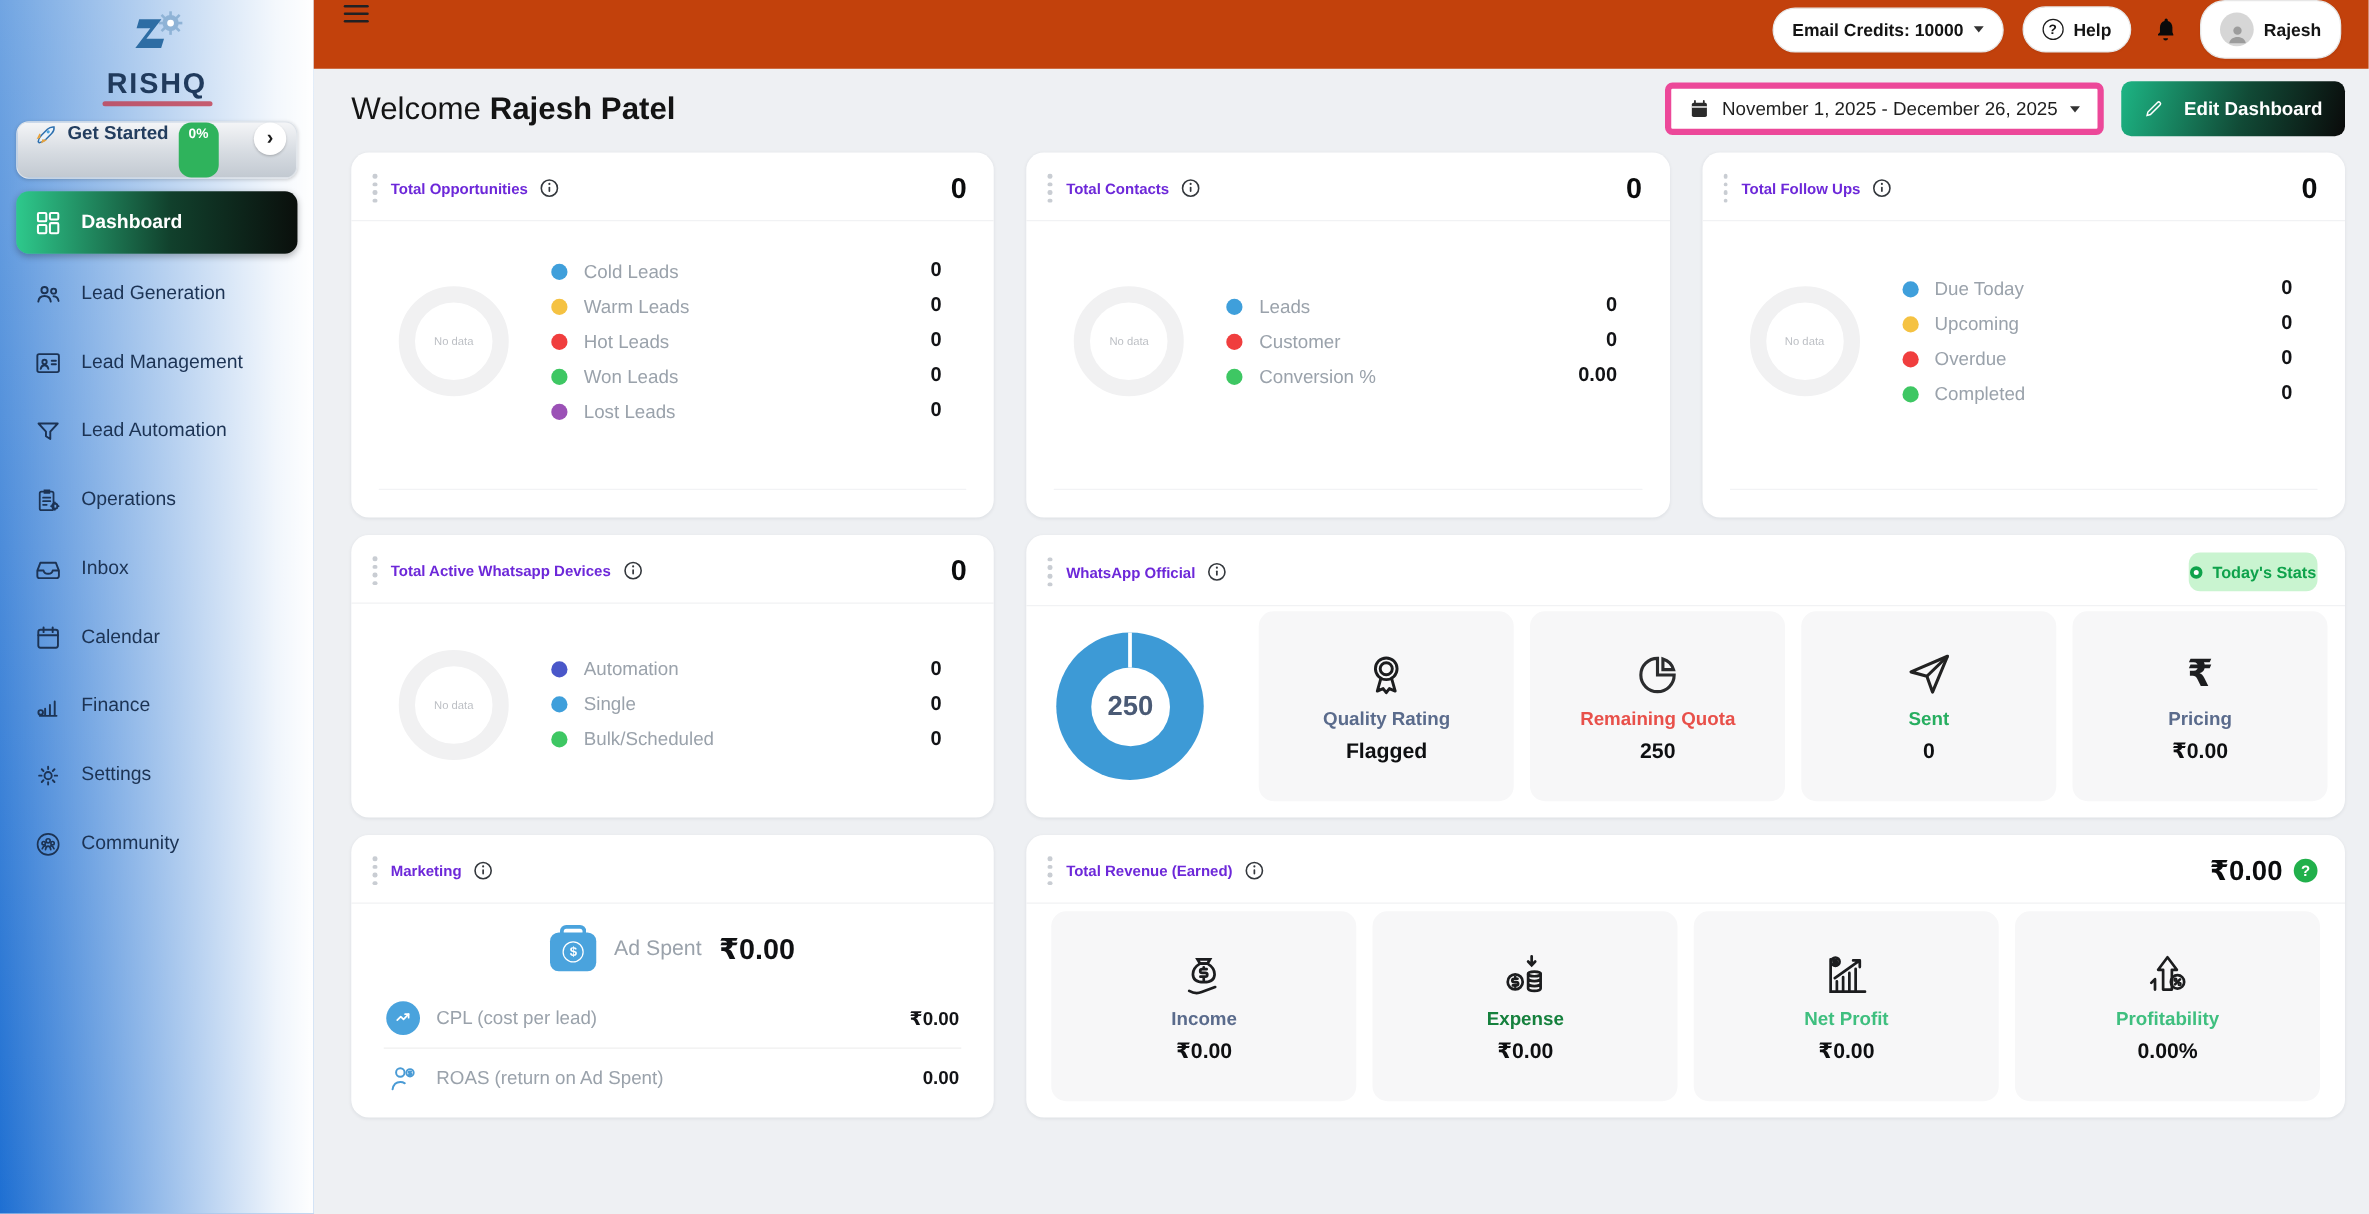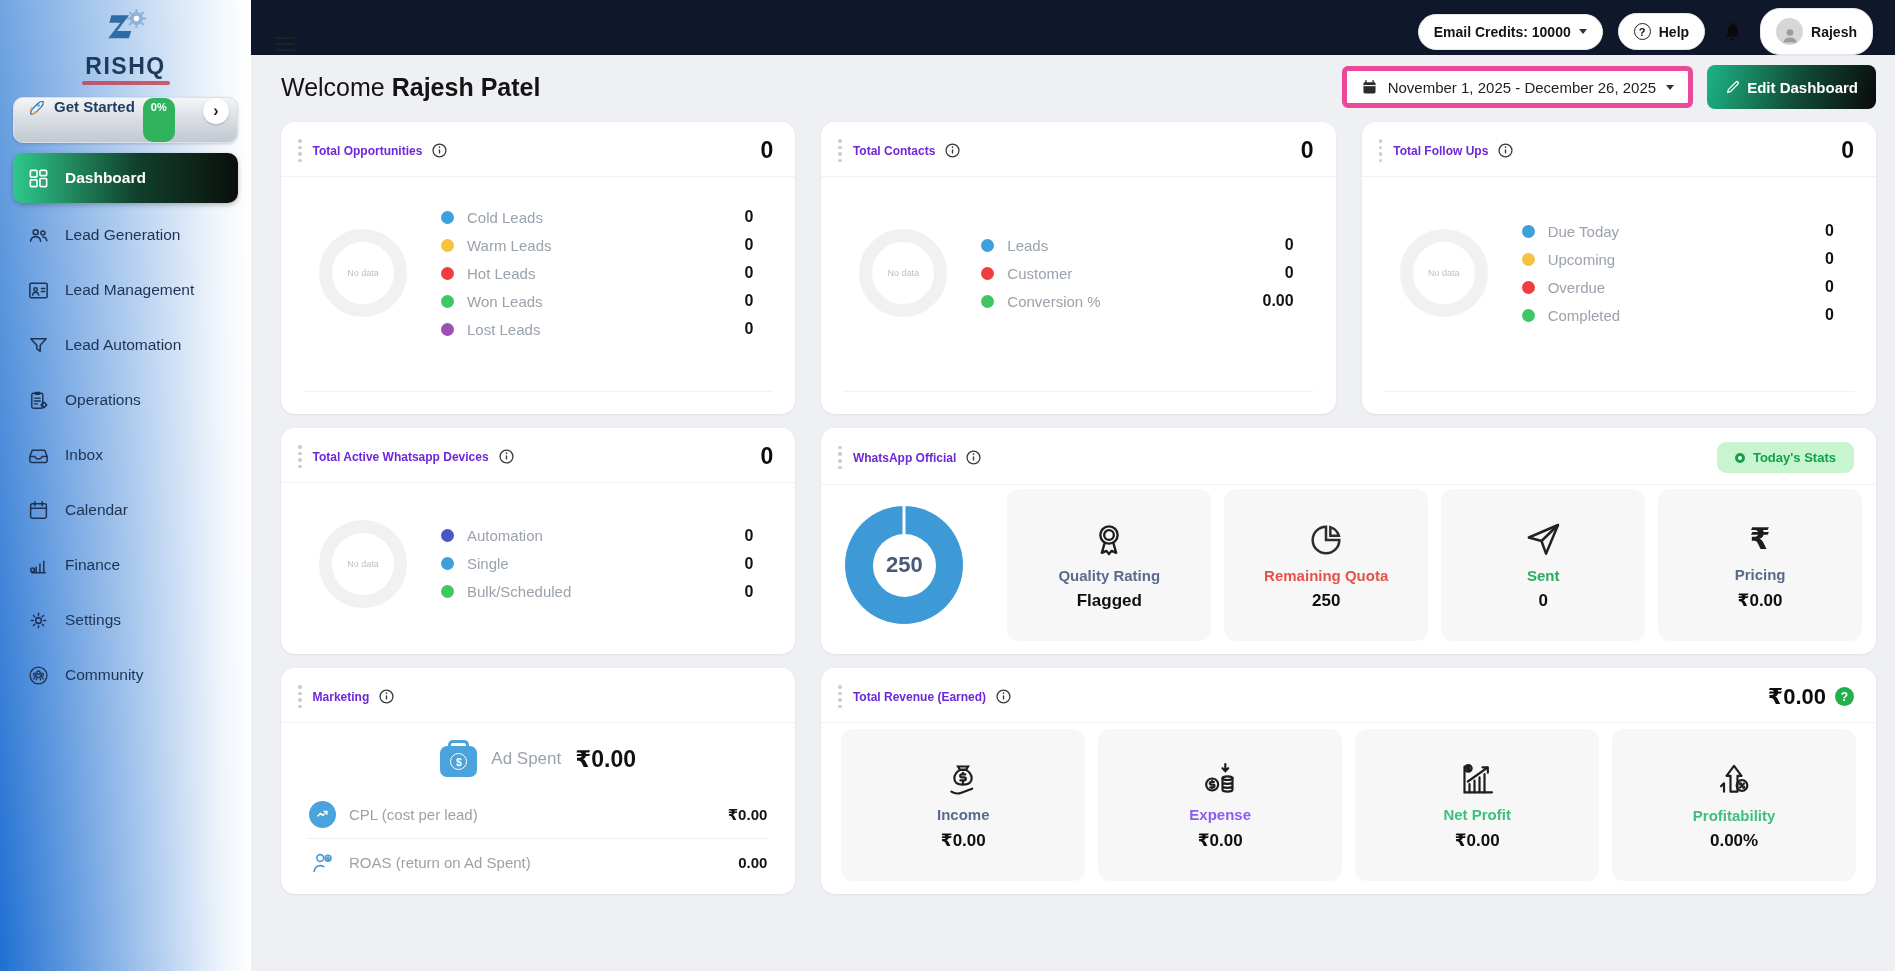--- a/index.html
+++ b/index.html
@@ -45,21 +45,21 @@
     cursor:pointer; margin-bottom:9px;text-align:right;
   }
   .nav-item svg { width:23px; height:23px; flex:0 0 23px; }
   .nav-item.active {
     background:linear-gradient(90deg,#2ec98c 0%,#11402c 55%,#0a0f0c 100%);
     color:#fff; font-weight:600; height:50px; box-shadow:0 2px 5px rgba(0,0,0,.25);
   }
 
   
   .main { flex:1; display:flex; flex-direction:column; min-width:0; }
-  .topbar { flex:0 0 55px; height:55px; background:#0f172a; display:flex; align-items:flex-end; padding:0 22px 0 24px; }
+  .topbar { flex:0 0 55px; height:55px; background:#c2410c; display:flex; align-items:flex-start; padding:0 22px 0 24px; }
   .hamburger { width:26px; height:22px; display:flex; flex-direction:column; justify-content:center; gap:3.5px; background:none; border:none; cursor:pointer; padding:0; }
   .hamburger i { display:block; height:2.6px; width:20px; background:#202124; border-radius:1px; }
   .topbar-right { margin-left:auto; display:flex; align-items:center; gap:15px; }
   .pill {
     display:flex; align-items:center; gap:8px; border:1px solid #e7e7e7; border-radius:20px;
     padding:9px 15px; font-size:14px; font-weight:600; color:#141414; background:#fff;
     box-shadow:0 1px 2px rgba(0,0,0,.05); cursor:pointer; font-family:inherit;
   }
   .caret { width:0; height:0; border-left:4px solid transparent; border-right:4px solid transparent; border-top:5px solid #333; }
   .help-q { width:17px; height:17px; border:1.6px solid #1d1d1d; border-radius:50%; display:flex; align-items:center; justify-content:center; font-size:11px; font-weight:700; }
@@ -81,21 +81,21 @@
   .welcome-row { display:flex; align-items:center; margin-bottom:13px; }
   .welcome { font-size:25px; color:#141414; }
   .welcome .wname { font-weight:800; }
   .date-box {
     margin-left:auto; display:flex; align-items:center; gap:10px; background:#fff;
     border:5px solid #ec4899; border-radius:6px; height:42px; padding:0 14px;
     font-size:15px; color:#1f1f1f; cursor:pointer; font-family:inherit;
   }
   .date-box svg { width:17px; height:17px; }
   .edit-btn {
-    margin-left:14px; display:flex; align-items:center; gap:6px; height:44px; padding:0 18px;
+    margin-left:14px; display:flex; align-items:center; gap:16px; height:44px; padding:0 18px;
     border-radius:8px; border:none; cursor:pointer; font-family:inherit;
     background:linear-gradient(105deg,#1db584 0%,#114a36 55%,#0a0a0a 100%);
     color:#fff; font-size:15px; font-weight:700;
   }
   .edit-btn svg { width:16px; height:16px; }
 
   
   .grid { display:grid; grid-template-columns:repeat(3,1fr); grid-template-rows:292px 226px 226px; gap:14px 26px; }
   .card { background:#fff; border-radius:14px; box-shadow:0 1px 3px rgba(17,24,39,.07); display:flex; flex-direction:column; min-width:0; }
   .card.wide { grid-column:span 2; }
@@ -110,21 +110,21 @@
   .nodata { width:88px; height:88px; border-radius:50%; border:13px solid #f1f1f2; flex:0 0 88px; display:flex; align-items:center; justify-content:center; }
   .nodata span { font-size:9px; color:#bcbfc4; }
   .legend { flex:1; margin-left:34px; display:flex; flex-direction:column; justify-content:center; }
   .legend-row { display:flex; align-items:center; gap:13px; padding:5px 0; }
   .dot { width:13px; height:13px; border-radius:50%; flex:0 0 13px; }
   .legend-label { font-size:15px; color:#9aa2ab; }
   .legend-value { margin-left:auto; font-size:16px; font-weight:800; color:#121316; }
   .bottom-line { height:1px; background:#f2f3f5; margin:auto 22px 22px; flex:0 0 1px; }
 
   
-  .stats-badge { margin-left:auto; display:flex; align-items:center; gap:8px; background:#c9f4d0; color:#0ea24b; font-size:13px; font-weight:800; padding:8px 18px; border-radius:9px; }
+  .stats-badge { margin-left:auto; display:flex; align-items:center; gap:8px; background:#c9f4d0; color:#0ea24b; font-size:13px; font-weight:800; padding:8px 1px; border-radius:9px; }
   .stats-badge i { width:10px; height:10px; border:3px solid #0ea24b; border-radius:50%; background:#fff; display:block; }
   .wa-body { display:flex; align-items:center; flex:1; padding:4px 14px 16px 24px; }
   .wa-donut { width:118px; height:118px; border-radius:50%; background:#3d9ad6; position:relative; display:flex; align-items:center; justify-content:center; flex:0 0 118px; }
   .wa-donut::before { content:""; position:absolute; top:0; left:50%; transform:translateX(-50%); width:3px; height:28px; background:#fff; }
   .wa-inner { width:63px; height:63px; border-radius:50%; background:#fff; display:flex; align-items:center; justify-content:center; font-size:22px; font-weight:800; color:#4a5a75; z-index:1; }
   .tiles { display:flex; flex:1; gap:13px; margin-left:44px; }
   .tile { flex:1; background:#f7f7f8; border-radius:12px; height:152px; display:flex; flex-direction:column; align-items:center; justify-content:center; gap:7px; }
   .tile svg { width:40px; height:40px; }
   .tile .rupee-glyph { font-size:30px; font-weight:600; line-height:40px; height:40px; color:#1c1d1f; }
   .t-label { font-size:15px; font-weight:700; }
@@ -661,21 +661,21 @@
               <span class="t-value">₹0.00</span>
             </div>
             <div class="tile">
               <svg viewBox="0 0 24 24" fill="none" stroke="#1c1d1f" stroke-width="1.3" stroke-linecap="round">
                 <path d="M15.2 3v4M13.5 5.5L15.2 7.3 16.9 5.5"></path>
                 <ellipse cx="16.5" cy="11.5" rx="3" ry="1.1"></ellipse>
                 <path d="M13.5 11.5v7c0 .6 1.3 1.1 3 1.1s3-.5 3-1.1v-7M13.5 13.8c0 .6 1.3 1.1 3 1.1s3-.5 3-1.1M13.5 16.2c0 .6 1.3 1.1 3 1.1s3-.5 3-1.1"></path>
                 <circle cx="7.3" cy="15.3" r="3.6"></circle>
                 <path d="M8.4 13.8H6.8c-.5 0-.9.3-.9.8s.4.8.9.8h1c.5 0 .9.3.9.8s-.4.8-.9.8H6.2M7.3 13v.8M7.3 16.8v.8"></path>
               </svg>
-              <span class="t-label" style="color: #8b5cf6;">Expense</span>
+              <span class="t-label" style="color: #15803d;">Expense</span>
               <span class="t-value">₹0.00</span>
             </div>
             <div class="tile">
               <svg viewBox="0 0 24 24" fill="none" stroke="#1c1d1f" stroke-width="1.3" stroke-linecap="round">
                 <path d="M4.5 4.5v15.5H21"></path>
                 <path d="M7.5 20v-5M10.5 20v-7M13.5 20v-9M16.5 20v-11"></path>
                 <path d="M6.5 13.5L18.5 5M18.5 5h-3.2M18.5 5v3.2"></path>
                 <circle cx="6.8" cy="5.6" r="2"></circle>
                   <path d="M7.5 4.7h-1c-.4 0-.6.2-.6.5s.2.5.6.5h.6c.4 0 .6.2.6.5s-.2.5-.6.5h-1"></path>
               </svg>

